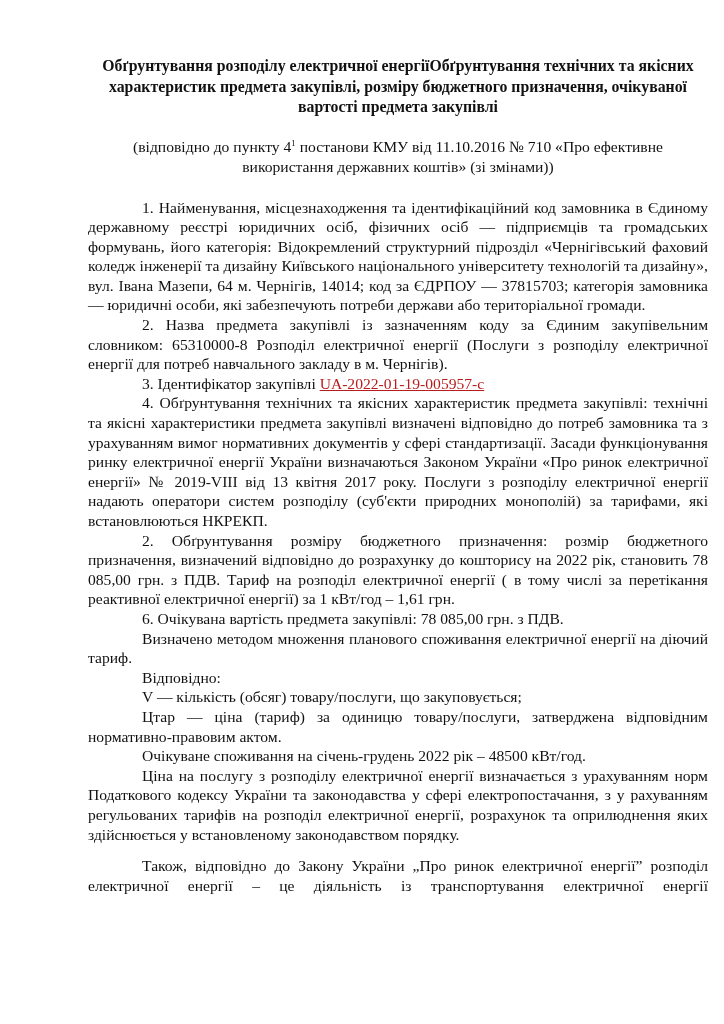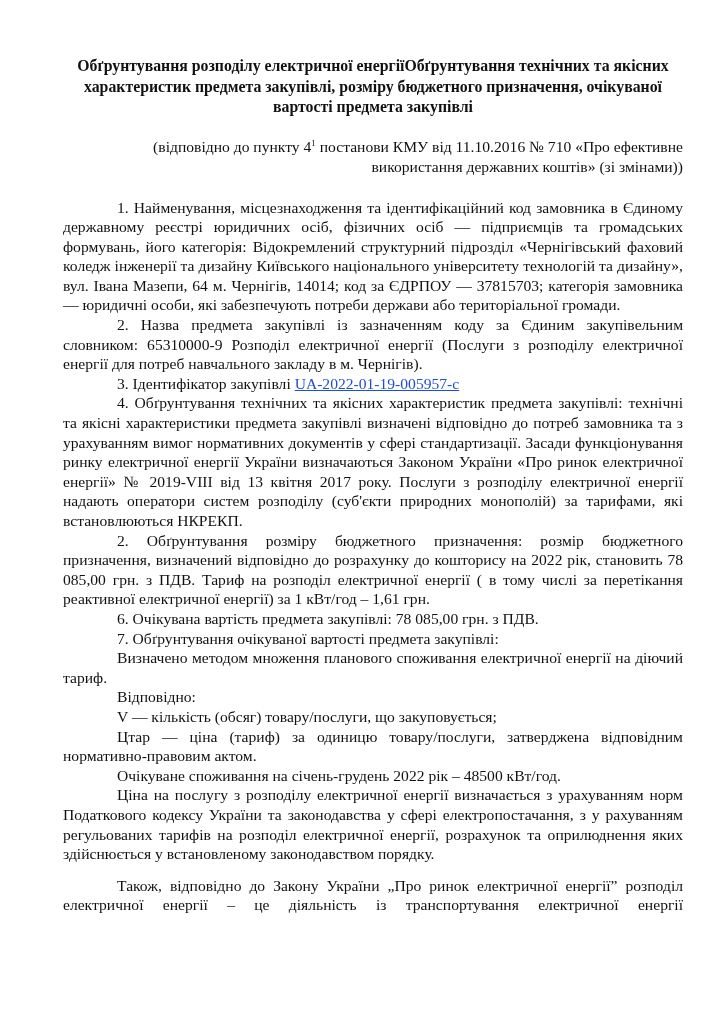--- a/index.html
+++ b/index.html
@@ -1,49 +1,48 @@
 <!DOCTYPE html>
 <html><head>
 <meta charset="utf-8">
 <style>
   html, body { margin: 0; padding: 0; background: #ffffff; }
   body { width: 724px; height: 1024px; overflow: hidden; position: relative;
          font-family: "Liberation Serif", "DejaVu Serif", serif; color: #111; }
-  .page { position: absolute; left: 63px; top: 56px; width: 620px; font-size: 15.6px; line-height: 19.6px; }
+  .page { position: absolute; left: 88px; top: 56px; width: 620px; font-size: 15.6px; line-height: 19.6px; }
   .title { text-align: center; font-weight: bold; font-size: 15.8px; line-height: 20.5px; margin: 0; }
-  .subtitle { text-align: right; font-size: 15.6px; line-height: 20.5px; margin: 19px 0 0 0; }
+  .subtitle { text-align: center; font-size: 15.6px; line-height: 20.5px; margin: 19px 0 0 0; }
   .subtitle sup { font-size: 9px; vertical-align: 6px; line-height: 0; }
   .blk { margin: 0; text-align: justify; text-indent: 54px; }
   .first { margin-top: 20px; }
   .nj { text-align: left; }
   .b { font-weight: normal; }
-  a.link { color: #1d4ed8; text-decoration: underline; }
+  a.link { color: #b91c1c; text-decoration: underline; }
   .last-just { text-align-last: justify; margin-top: 12px; }
 </style>
 </head>
 <body>
 
 <div class="page">
   <p class="title">Обґрунтування розподілу електричної енергіїОбґрунтування технічних та якісних характеристик предмета закупівлі, розміру бюджетного призначення, очікуваної вартості предмета закупівлі</p>
 
   <p class="subtitle"><span>(відповідно до пункту 4</span><sup>1</sup><span> постанови КМУ від 11.10.2016 № 710 «Про ефективне використання державних коштів» (зі змінами))</span></p>
 
   <p class="blk first"><span class="b">1. Найменування, місцезнаходження та ідентифікаційний код замовника в Єдиному державному реєстрі юридичних осіб, фізичних осіб — підприємців та громадських формувань, його категорія:</span><span> Відокремлений структурний підрозділ «Чернігівський фаховий коледж інженерії та дизайну Київського національного університету технологій та дизайну», вул. Івана Мазепи, 64 м. Чернігів, 14014; код за ЄДРПОУ — 37815703; категорія замовника — юридичні особи, які забезпечують потреби держави або територіальної громади.</span></p>
 
-  <p class="blk"><span class="b">2. Назва предмета закупівлі із зазначенням коду за Єдиним закупівельним словником:</span><span> 65310000-9 Розподіл електричної енергії (Послуги з розподілу електричної енергії для потреб навчального закладу в м. Чернігів).</span></p>
+  <p class="blk"><span class="b">2. Назва предмета закупівлі із зазначенням коду за Єдиним закупівельним словником:</span><span> 65310000-8 Розподіл електричної енергії (Послуги з розподілу електричної енергії для потреб навчального закладу в м. Чернігів).</span></p>
 
   <p class="blk nj"><span class="b">3. Ідентифікатор закупівлі</span> <a class="link" href="#">UA-2022-01-19-005957-c</a></p>
 
   <p class="blk"><span class="b">4. Обґрунтування технічних та якісних характеристик предмета закупівлі:</span><span> технічні та якісні характеристики предмета закупівлі визначені відповідно до потреб замовника та з урахуванням вимог нормативних документів у сфері стандартизації. Засади функціонування ринку електричної енергії України визначаються Законом України «Про ринок електричної енергії» № 2019-VIII від 13 квітня 2017 року. Послуги з розподілу електричної енергії надають оператори систем розподілу (суб'єкти природних монополій) за тарифами, які встановлюються НКРЕКП.</span></p>
 
   <p class="blk"><span class="b">2. Обґрунтування розміру бюджетного призначення:</span><span> розмір бюджетного призначення, визначений відповідно до розрахунку до кошторису на 2022 рік, становить 78 085,00 грн. з ПДВ. Тариф на розподіл електричної енергії ( в тому числі за перетікання реактивної електричної енергії) за 1 кВт/год – 1,61 грн.</span></p>
 
   <p class="blk nj"><span class="b">6. Очікувана вартість предмета закупівлі:</span><span> 78 085,00  грн. з ПДВ.</span></p>
 
-  <p class="blk nj"><span class="b">7. Обґрунтування очікуваної вартості предмета закупівлі:</span></p>
 
   <p class="blk">Визначено методом множення планового споживання електричної енергії на діючий тариф.</p>
   <p class="blk nj">Відповідно:</p>
   <p class="blk nj">V — кількість (обсяг) товару/послуги, що закуповується;</p>
   <p class="blk">Цтар — ціна (тариф) за одиницю товару/послуги, затверджена відповідним нормативно-правовим актом.</p>
   <p class="blk nj">Очікуване споживання на січень-грудень 2022 рік – 48500 кВт/год.</p>
   <p class="blk">Ціна на послугу з розподілу електричної енергії визначається з урахуванням норм Податкового кодексу України та законодавства у сфері електропостачання, з у рахуванням регульованих тарифів на розподіл електричної енергії, розрахунок та оприлюднення яких здійснюється у встановленому законодавством порядку.</p>
   <p class="blk last-just">Також, відповідно до Закону України „Про ринок електричної енергії” розподіл електричної енергії – це діяльність із транспортування електричної енергії</p>
 </div>
 

